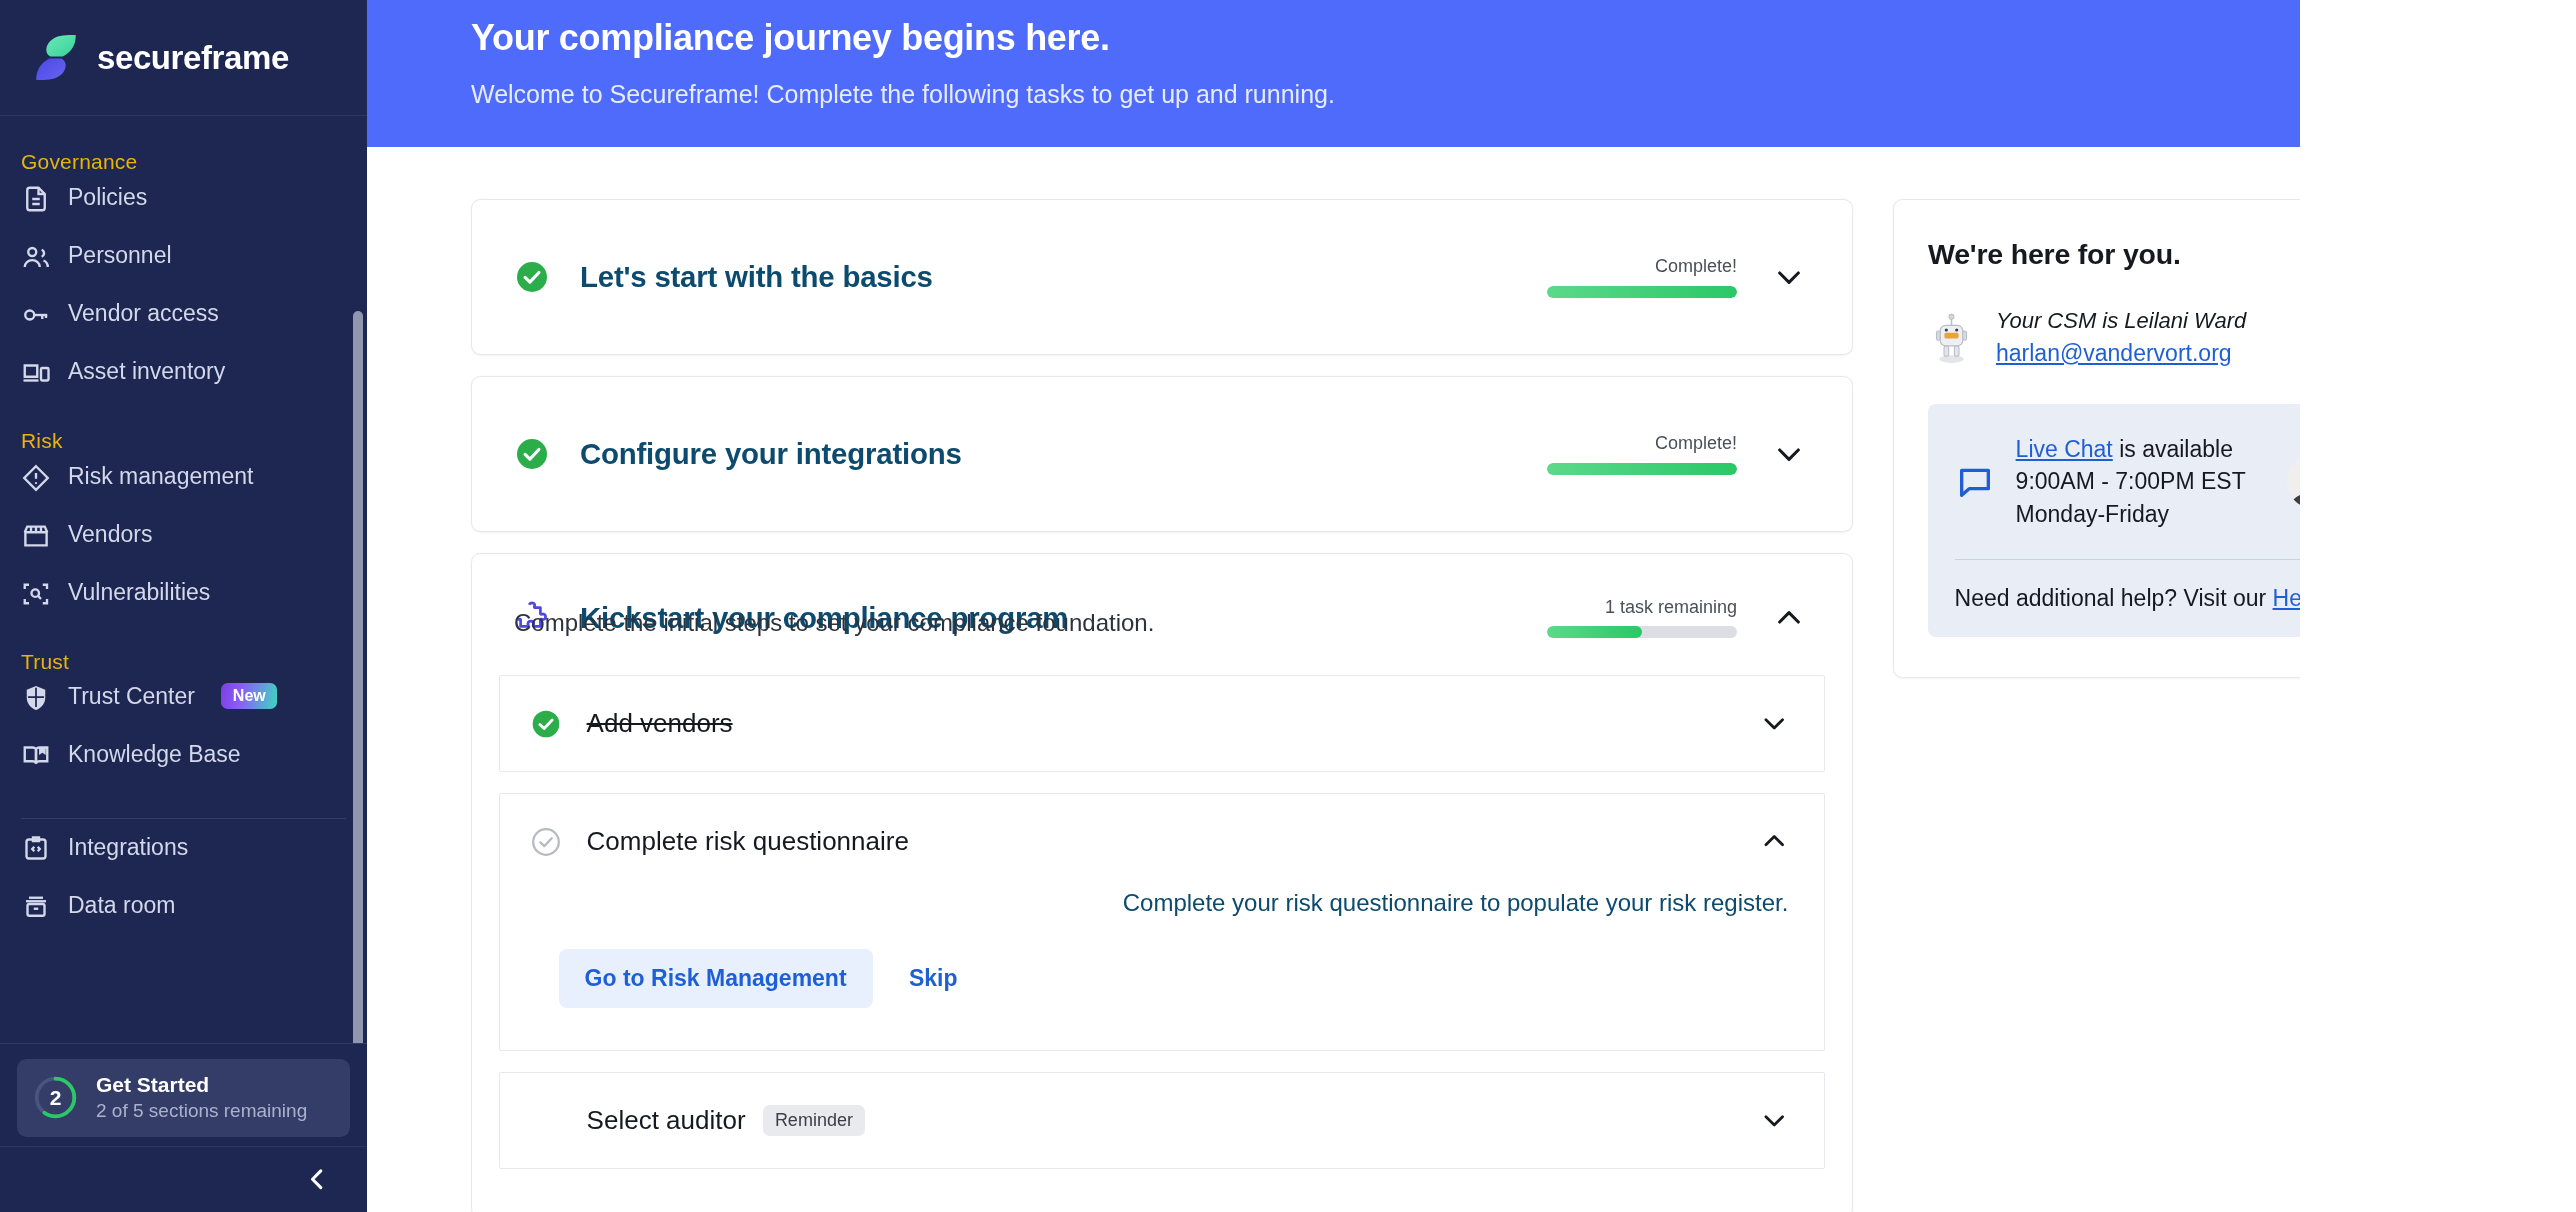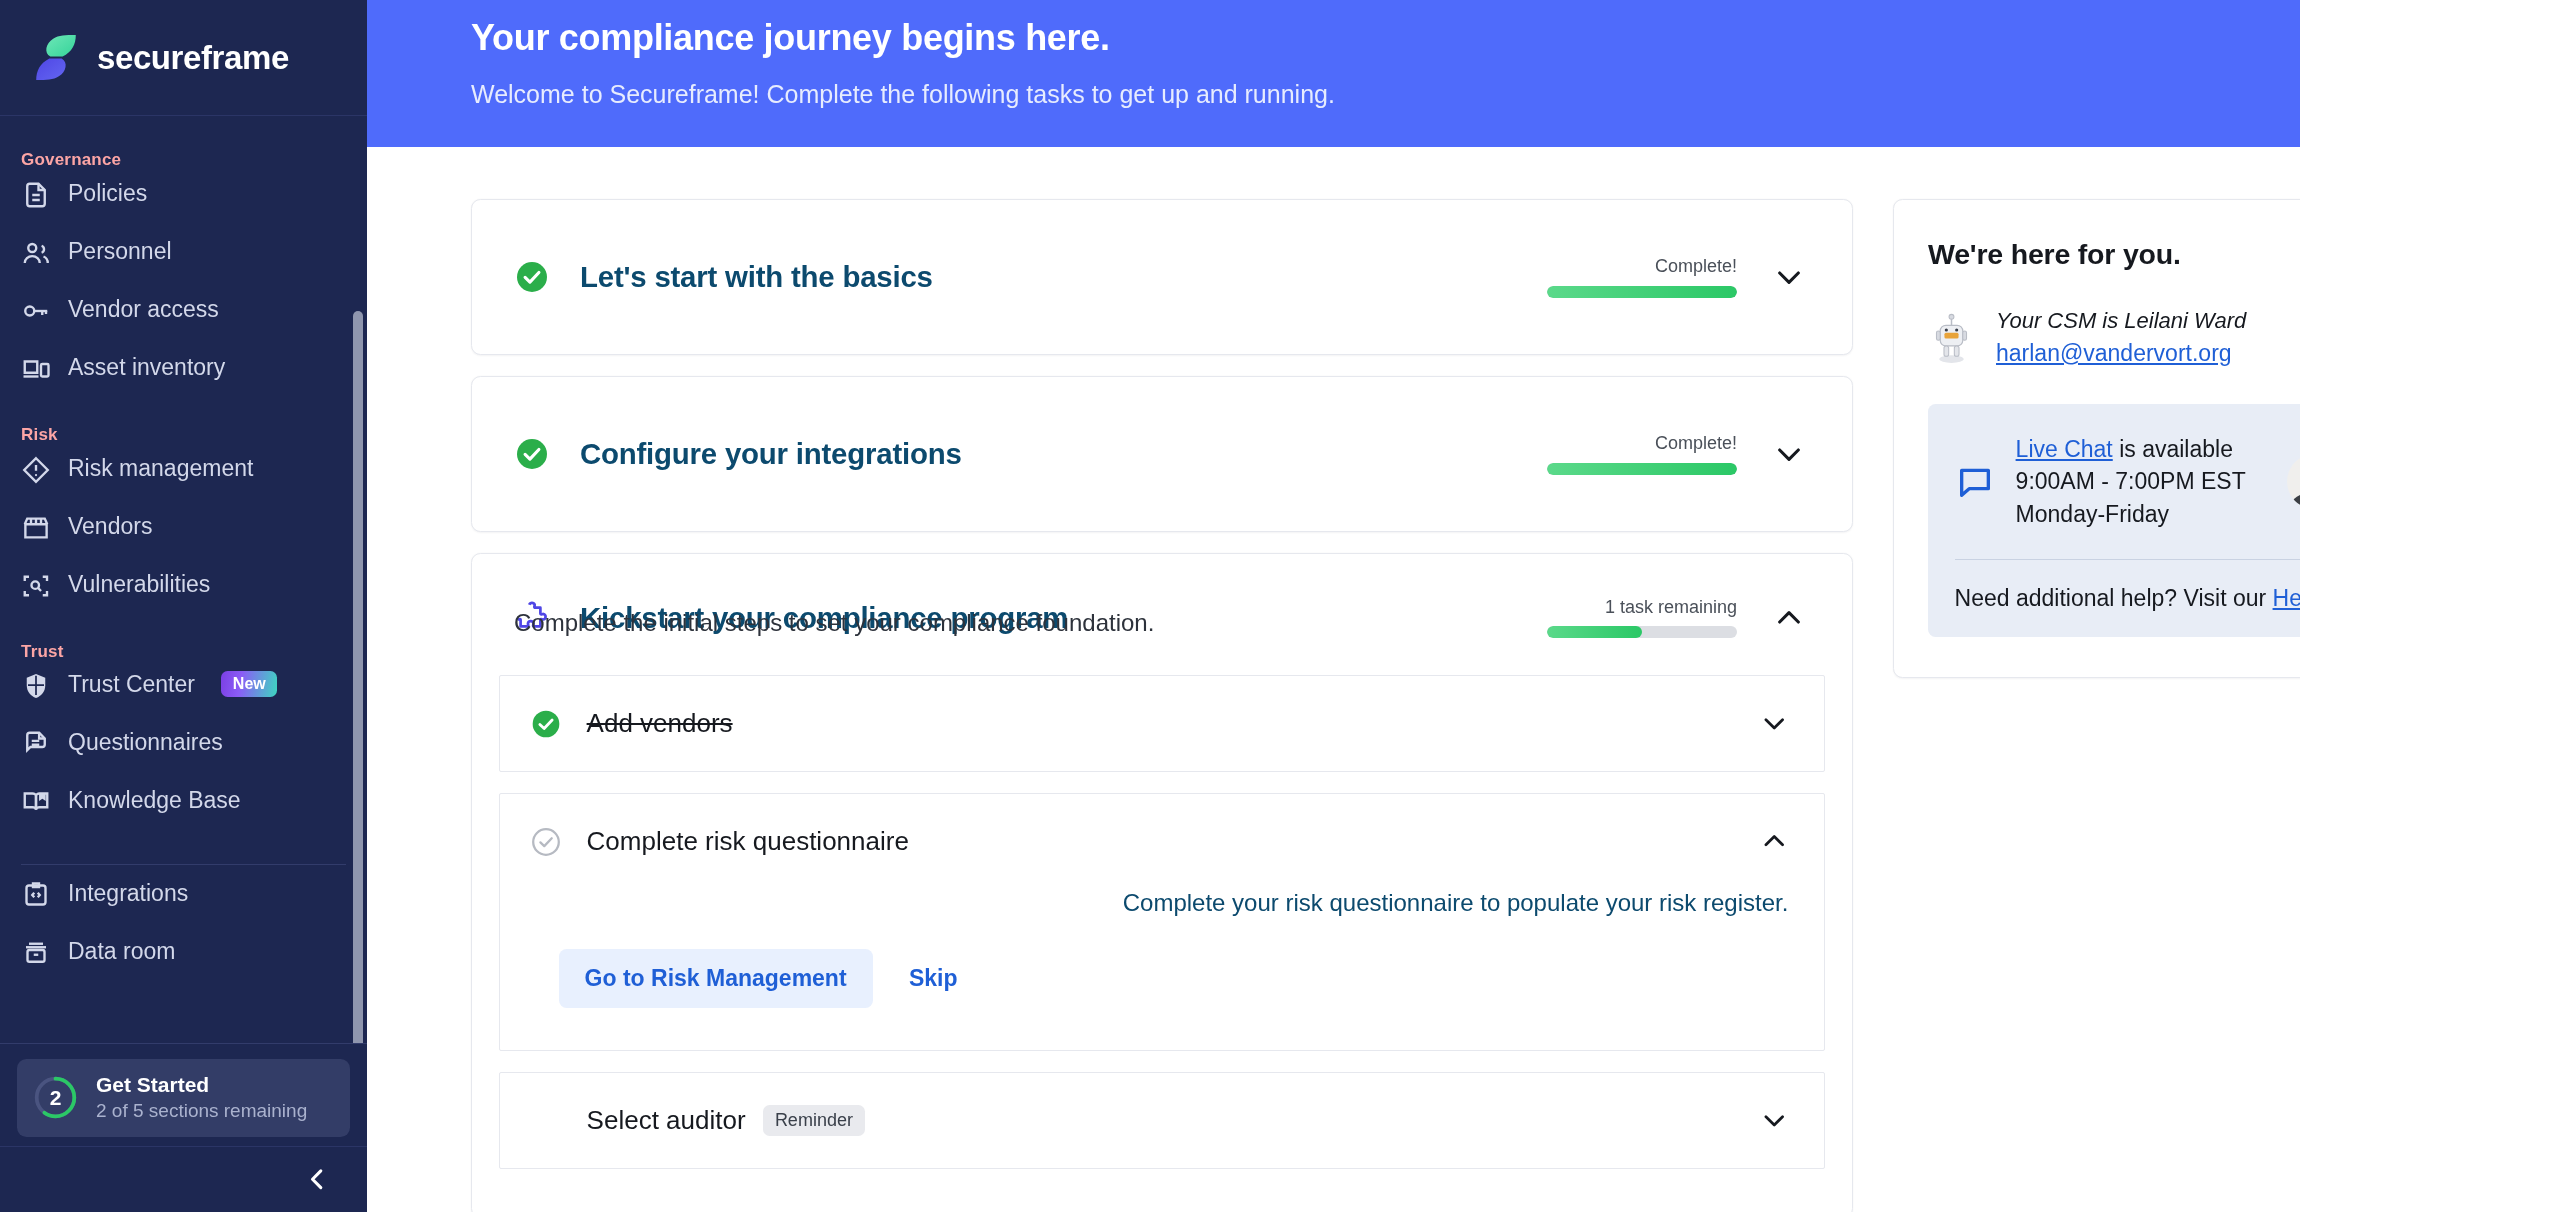--- a/index.html
+++ b/index.html
@@ -26,21 +26,21 @@
   }
   .sb-logo-mark { width: 44px; height: 49px; flex: 0 0 44px; }
   .sb-logo-text {
     color: #ffffff; font-size: 33px; font-weight: 600; letter-spacing: -0.4px;
   }
   .sb-scroll {
     flex: 1; overflow: hidden; position: relative;
     padding-top: 21px;
   }
   .sb-group-label {
-    color: #fca5a5; font-size: 17px; font-weight: 700;
+    color: #eab308; font-size: 21px; font-weight: 400;
     padding: 13.3px 0 9.5px 21px; letter-spacing: 0.2px;
   }
   .sb-item {
     display: flex; align-items: flex-start; gap: 17px;
     height: 58px; padding-left: 21px; cursor: pointer;
     color: #D3D8EA; font-size: 23px;
   }
   .sb-ico { width: 30px; height: 30px; flex: 0 0 30px; display: block; }
   .sb-badge-new {
     margin-left: 9.5px;
@@ -271,28 +271,20 @@
 
       <div class="sb-group-label">Trust</div>
       <div class="sb-item">
         <svg class="sb-ico" viewBox="0 0 24 24">
           <path d="M12 2.4 4.6 5.4v6.2c0 4.6 3.1 8.6 7.4 10 4.3-1.4 7.4-5.4 7.4-10V5.4z" fill="#D3D8EA"></path>
           <path d="M12 3.8v15.4" stroke="#1D2751" stroke-width="1.4"></path>
           <path d="M5.6 11.3h12.8" stroke="#1D2751" stroke-width="1.4"></path>
         </svg>
         <span>Trust Center</span>
         <span class="sb-badge-new">New</span>
-      </div>
-      <div class="sb-item">
-        <svg class="sb-ico" viewBox="0 0 24 24" fill="none" stroke="#D3D8EA" stroke-width="1.9">
-          <path d="M14.5 3H7a2 2 0 0 0-2 2v12l2.6-2.6H17a2 2 0 0 0 2-2V7.6z"></path>
-            <path d="M14.5 3v4.6H19"></path>
-            <path d="M8.6 9.5h6M8.6 12.6h6"></path>
-        </svg>
-        <span>Questionnaires</span>
       </div>
       <div class="sb-item">
         <svg class="sb-ico" viewBox="0 0 24 24" fill="none" stroke="#D3D8EA" stroke-width="1.9">
           <path d="M3 5.2h6.2c1.5 0 2.8.9 2.8 2v11c0-1.1-1.3-2-2.8-2H3z"></path>
           <path d="M21 5.2h-6.2c-1.5 0-2.8.9-2.8 2v11c0-1.1 1.3-2 2.8-2H21z"></path>
           <path d="M15.4 5.4v4l1.7-1.2 1.7 1.2v-4" fill="#D3D8EA"></path>
         </svg>
         <span>Knowledge Base</span>
       </div>
 

